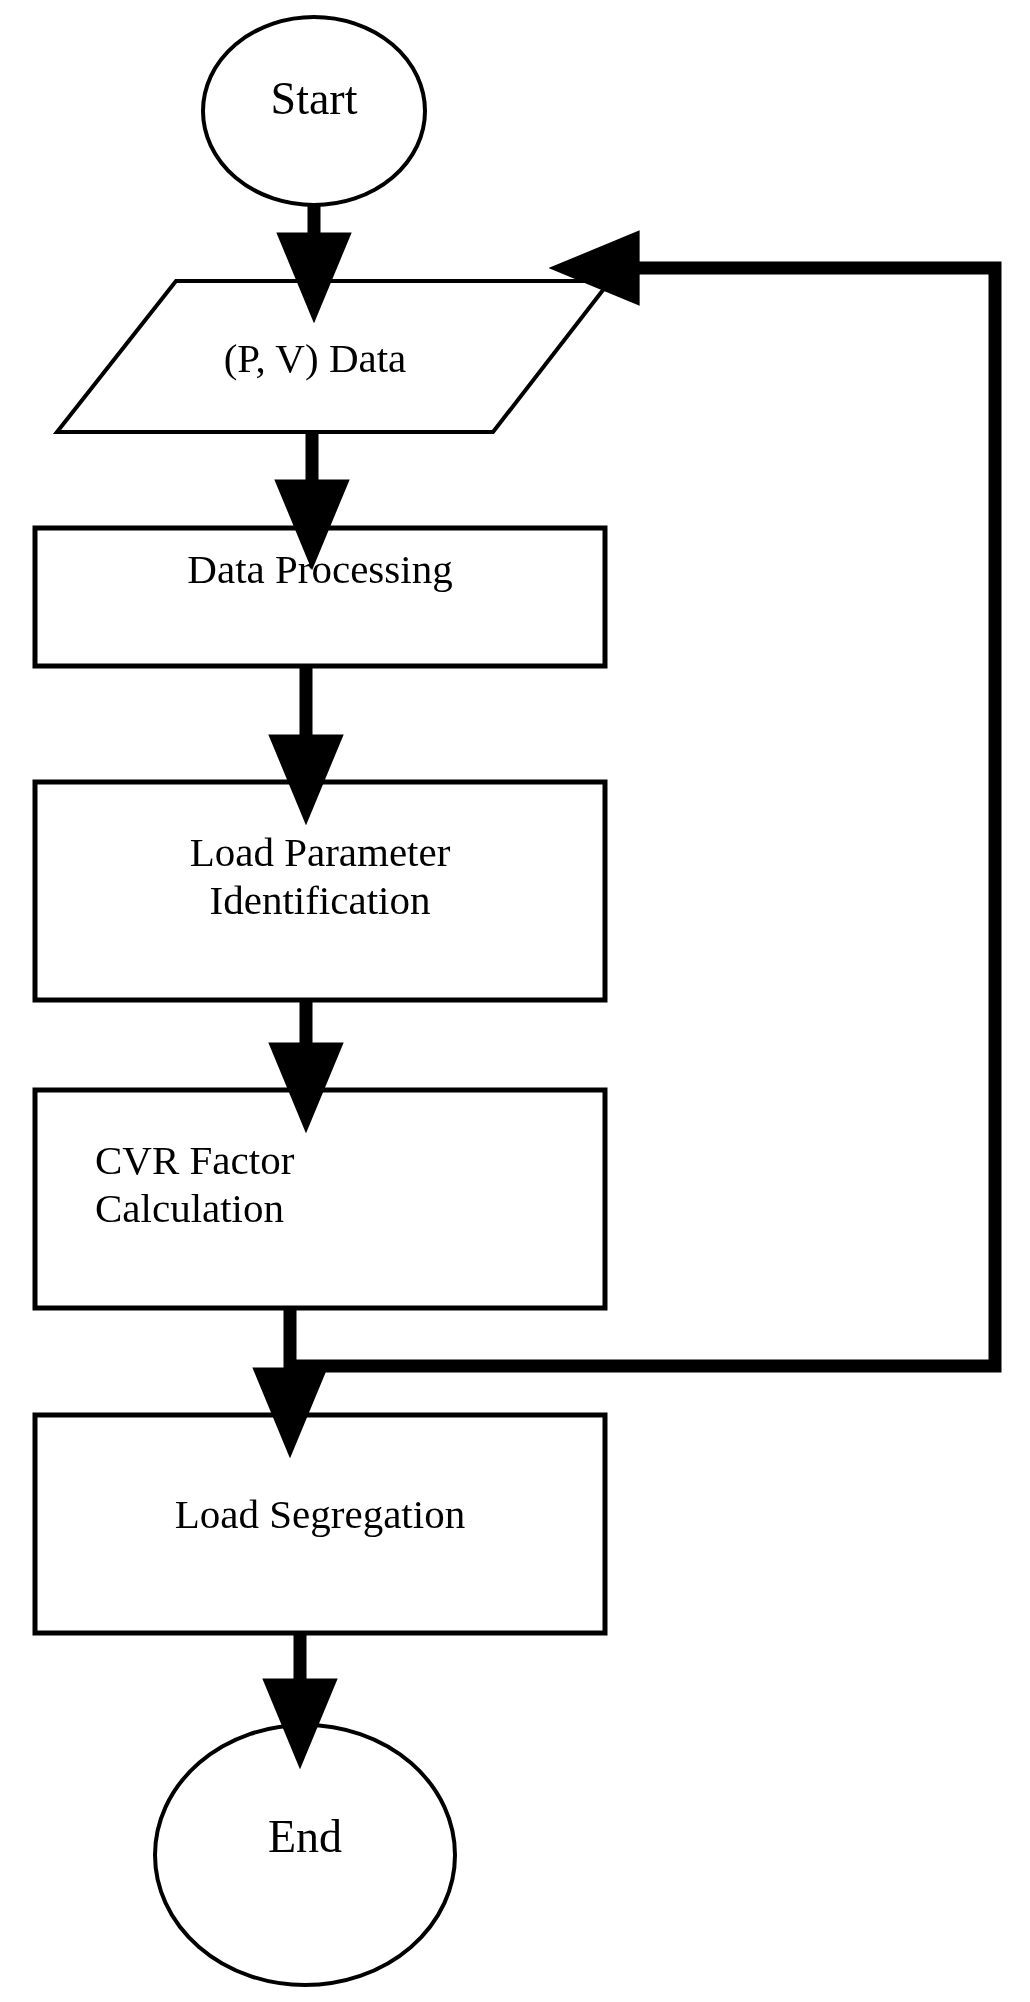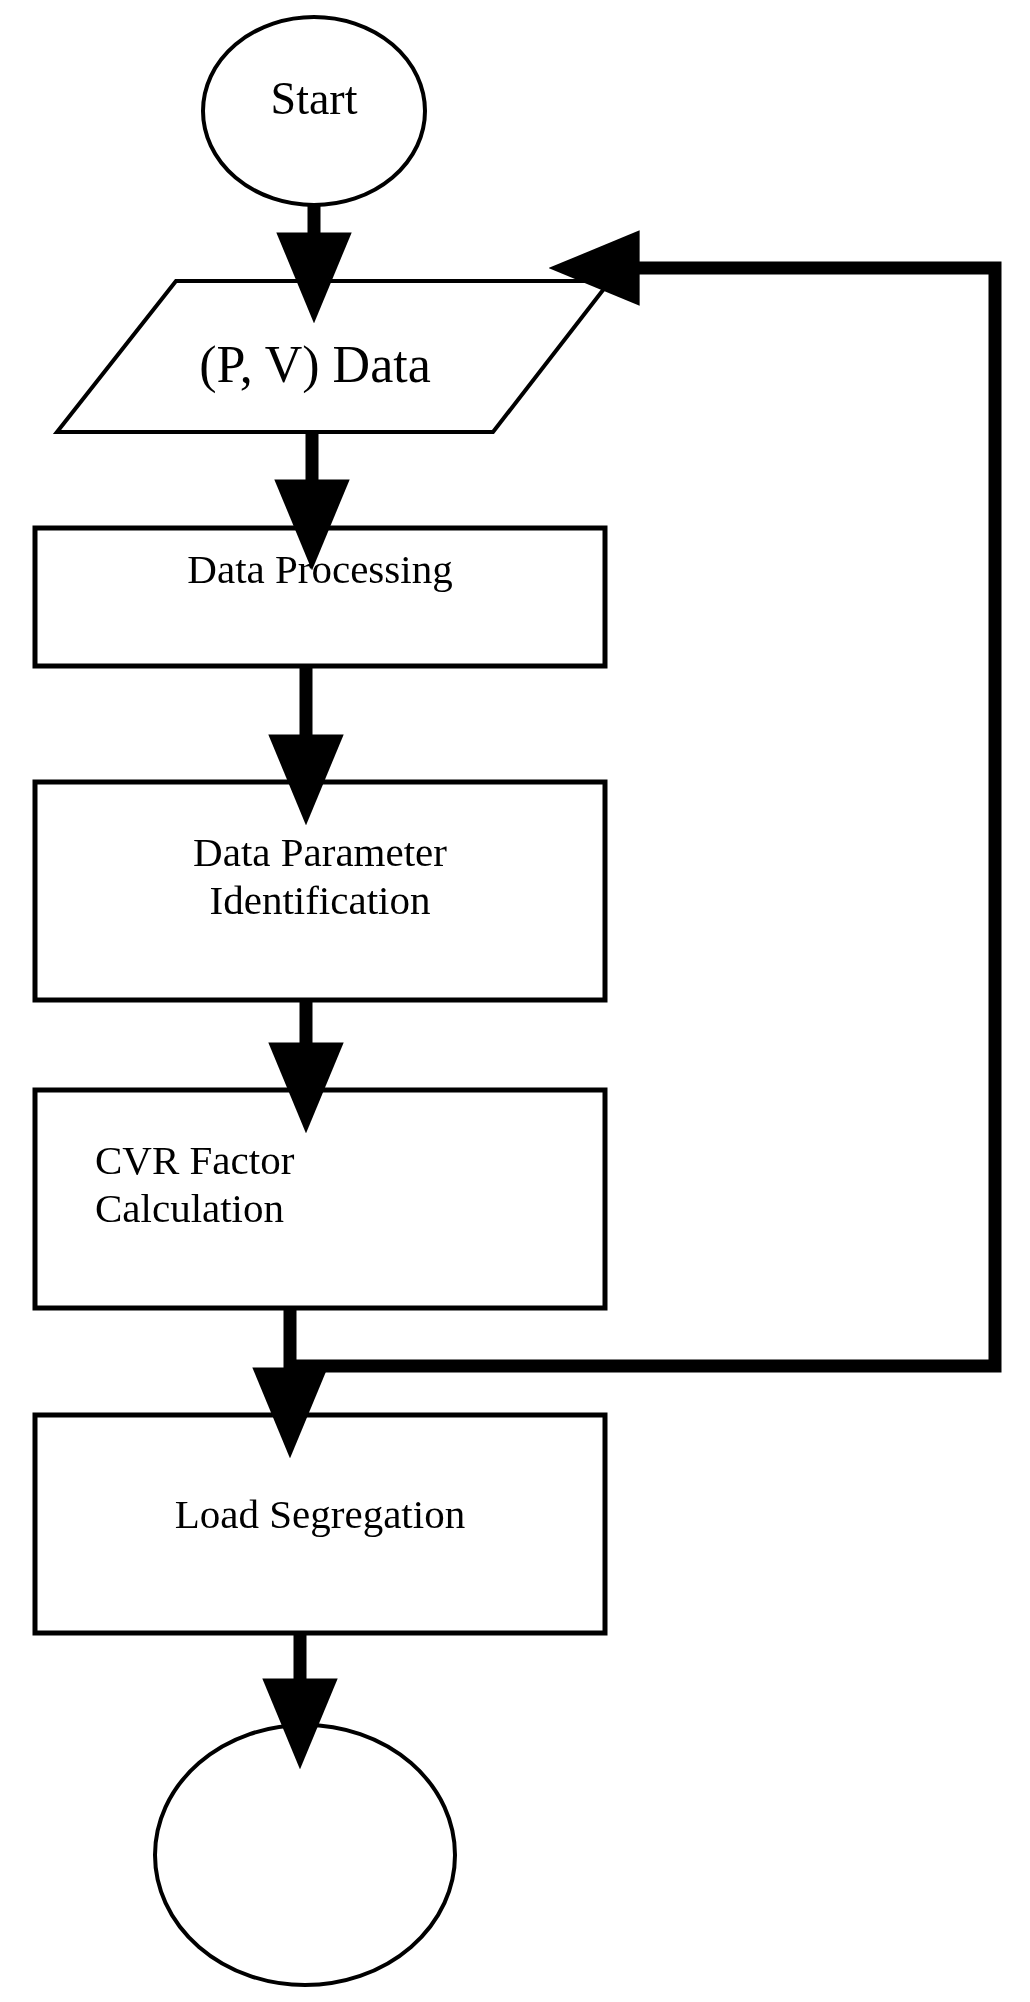--- a/index.html
+++ b/index.html
@@ -29,21 +29,21 @@
     position: absolute;
     text-align: center;
     color: #000000;
     font-family: "Liberation Serif", "DejaVu Serif", serif;
     line-height: 1.18;
     white-space: pre-line;
     pointer-events: none;
     user-select: none;
   }
   .lbl-terminator { font-size: 46px; }
-  .lbl-io         { font-size: 52px; }
+  .lbl-io         { font-size: 41px; }
   .lbl-process    { font-size: 41px; }
 
   
   #label-start       { left: 203px; top: 72px;   width: 222px; }
   #label-io-data     { left: 100px; top: 334px;  width: 430px; }
   #label-processing  { left: 35px;  top: 545px;  width: 570px; }
   #label-loadparam   { left: 35px;  top: 828px;  width: 570px; text-align: center; }
   #label-cvr         { left: 55px;  top: 1136px; width: 570px; text-align: left; padding-left: 40px; box-sizing: border-box;}
   #label-segregation { left: 35px;  top: 1490px; width: 570px; }
   #label-end         { left: 155px; top: 1810px; width: 300px; }
@@ -93,22 +93,23 @@
     <path d="M 290 1366 L 995 1366 L 995 268 L 598 268" fill="none" stroke="#000000" stroke-width="13" stroke-linejoin="miter" marker-end="url(#arrowhead-left)"></path>
 
   </svg>
 
   <div class="node-label lbl-terminator" id="label-start">Start</div>
 
   <div class="node-label lbl-io" id="label-io-data">(P, V) Data</div>
 
   <div class="node-label lbl-process" id="label-processing">Data Processing</div>
 
-  <div class="node-label lbl-process" id="label-loadparam">Data Parameter
+  <div class="node-label lbl-process" id="label-loadparam">Load Parameter
 Identification</div>
 
   <div class="node-label lbl-process" id="label-segregation">Load Segregation</div>
 
   <div class="node-label lbl-process" id="label-cvr">CVR Factor
 Calculation</div>
 
+  <div class="node-label lbl-terminator" id="label-end">End</div>
 
 </div>
 
 </body></html>

